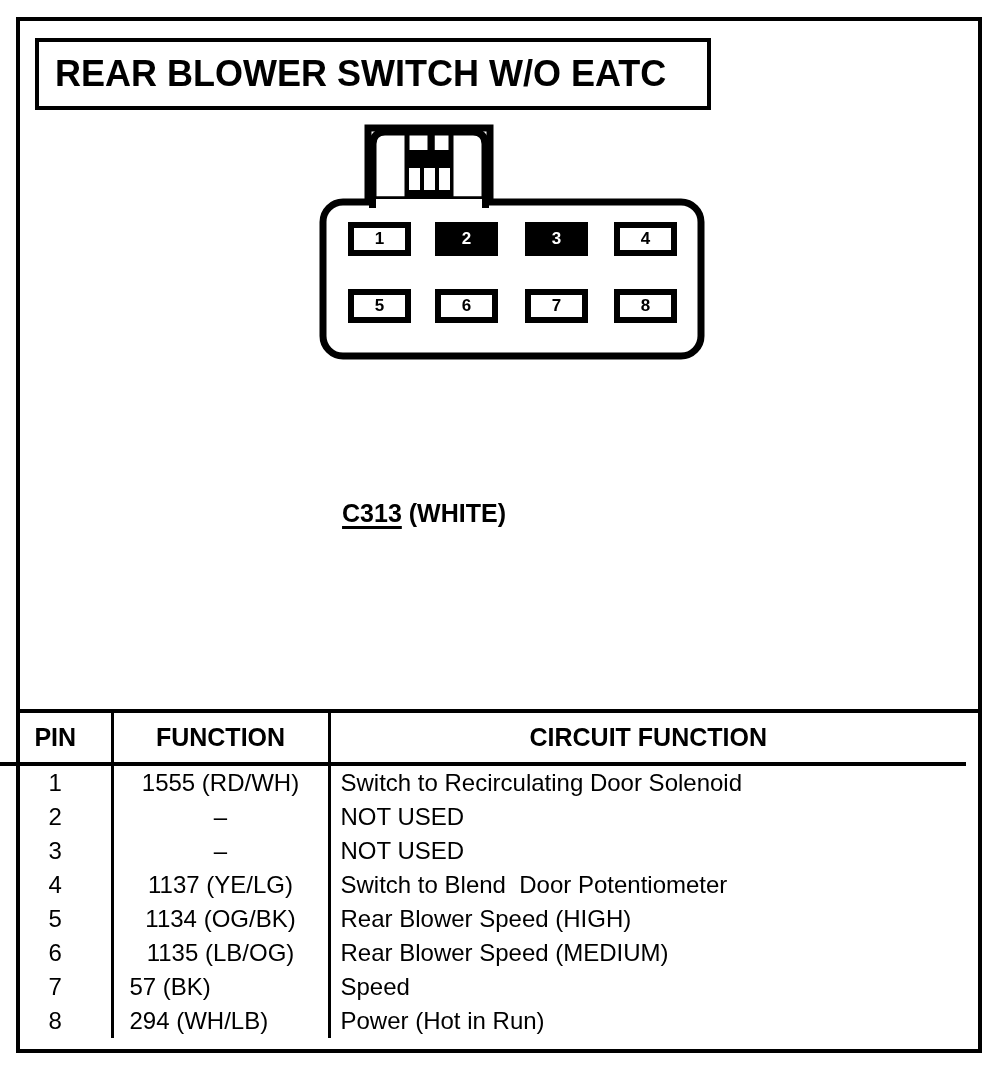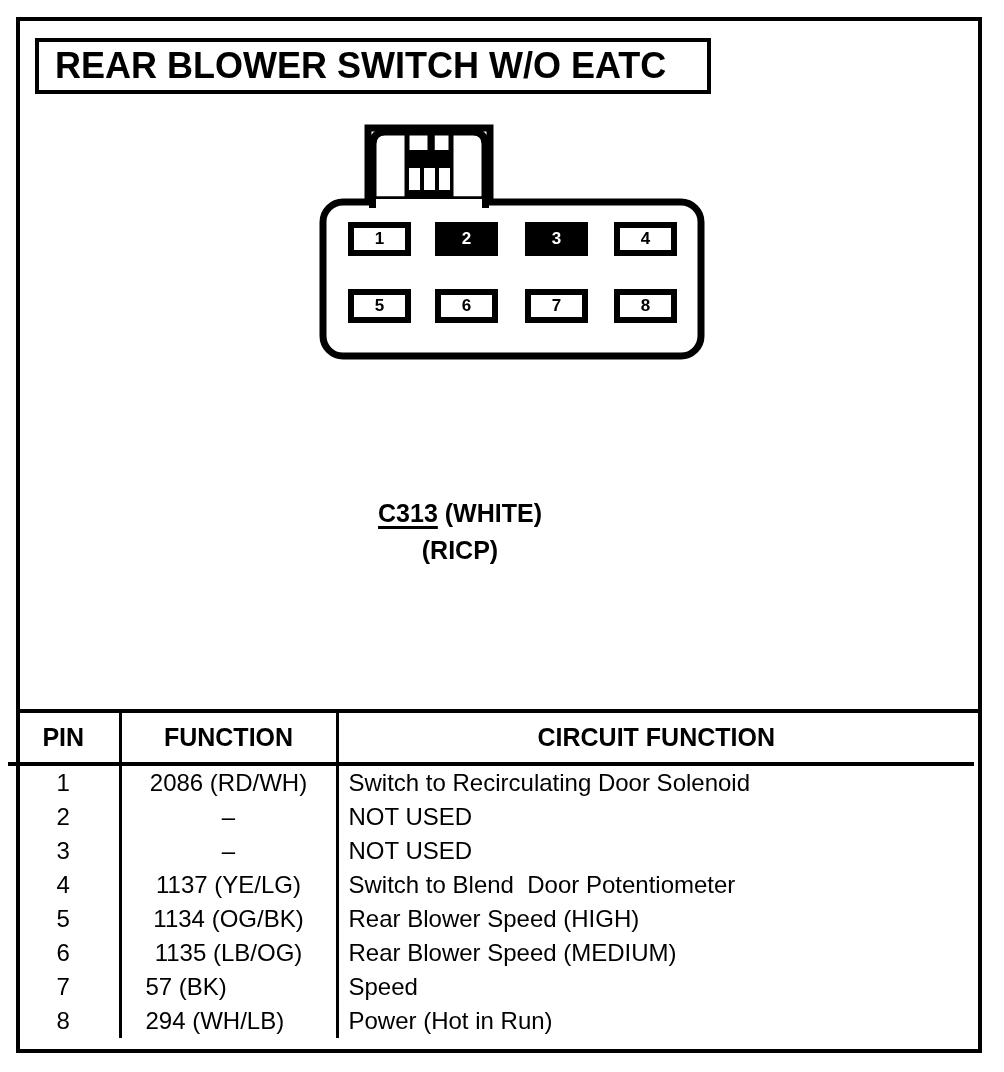--- a/index.html
+++ b/index.html
@@ -30,21 +30,21 @@
     border: 4px solid #000;
     box-sizing: border-box;
   }
 
   
   .title-box {
     position: absolute;
     left: 35px;
     top: 38px;
     width: 676px;
-    height: 56px;
+    height: 72px;
     border: 4px solid #000;
     box-sizing: border-box;
     display: flex;
     align-items: center;
     justify-content: flex-start;
     padding-left: 16px;
   }
   .title-text {
     font-size: 36px;
     font-weight: bold;
@@ -73,38 +73,37 @@
   .pin-label.on-white { fill: #000; }
   .pin-label.on-black { fill: #fff; }
 
   
   .caption {
     position: absolute;
     left: 16px;
     top: 495px;
     width: 816px;
     text-align: center;
-    margin-left: 36px;
   }
   .cap-line {
     font-size: 25px;
     font-weight: bold;
     line-height: 1.48;
     white-space: pre;
   }
   .cap-underline {
     text-decoration: underline;
     text-decoration-thickness: 3px;
     text-underline-offset: 4px;
   }
 
   
   .pin-table {
     position: absolute;
-    left: 8px;
+    left: 0;
     top: 713px;
     width: 966px;
     border-collapse: collapse;
     table-layout: fixed;
   }
   .pin-table col.c-pin { width: 112px; }
   .pin-table col.c-circuit { width: 217px; }
   .pin-table col.c-func { width: 637px; }
 
   .pin-table th, .pin-table td {
@@ -124,21 +123,21 @@
     border-right: 3px solid #000;
   }
   .pin-table tbody td {
     height: 34px;
     font-size: 24px;
     font-weight: normal;
     vertical-align: middle;
   }
   td.cell-pin { text-align: center; }
   td.cell-circuit { text-align: center; }
-  td.cell-circuit.left { text-align: left; padding-left: 24px; }
+  td.cell-circuit.left { text-align: left; padding-left: 16px; }
   td.cell-func { text-align: left; padding-left: 10px; white-space: pre; }
 
   .table-top-rule {
     position: absolute;
     left: 16px;
     top: 709px;
     width: 966px;
     height: 4px;
     background: #000;
   }
@@ -201,41 +200,40 @@
         <text class="pin-label on-white" x="238.5" y="187">7</text>
 
         <rect class="pin-box" x="299" y="172" width="57" height="28" fill="#ffffff" stroke="#000000" stroke-width="6"></rect>
         <text class="pin-label on-white" x="327.5" y="187">8</text>
       </g>
     </svg>
   </div>
 
   <div class="caption">
     <div class="cap-line"><span class="cap-underline">C313</span><span> (WHITE)</span></div>
-    <div class="cap-line">(RICP)</div>
   </div>
 
   <div class="table-top-rule"></div>
   <table class="pin-table">
     <colgroup>
       <col class="c-pin">
         <col class="c-circuit">
         <col class="c-func">
     </colgroup>
     <thead>
       <tr>
         <th class="div">PIN</th>
         <th class="div">FUNCTION</th>
         <th>CIRCUIT FUNCTION</th>
       </tr>
     </thead>
     <tbody>
       <tr>
         <td class="div cell-pin">1</td>
-        <td class="div cell-circuit">2086 (RD/WH)</td>
+        <td class="div cell-circuit">1555 (RD/WH)</td>
         <td class="cell-func">Switch to Recirculating Door Solenoid</td>
       </tr>
       <tr>
         <td class="div cell-pin">2</td>
         <td class="div cell-circuit">–</td>
         <td class="cell-func">NOT USED</td>
       </tr>
       <tr>
         <td class="div cell-pin">3</td>
         <td class="div cell-circuit">–</td>

